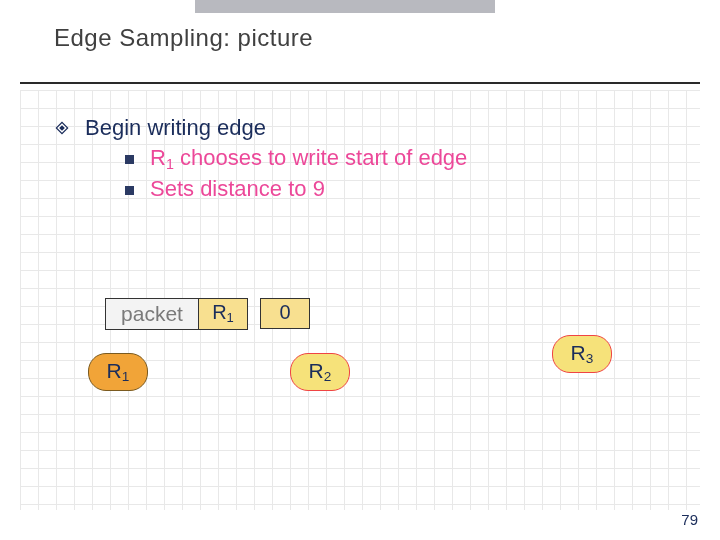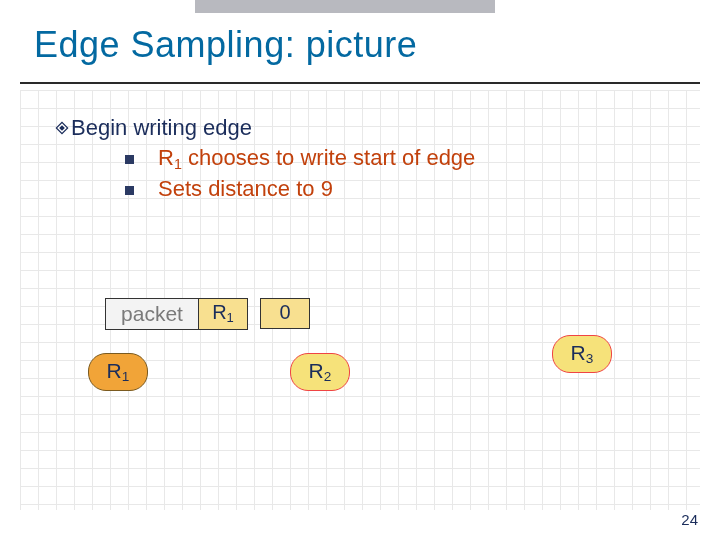--- a/index.html
+++ b/index.html
@@ -33,26 +33,26 @@
     left: 195px;
     top: 0;
     width: 300px;
     height: 13px;
     background: #b8b9bf;
     z-index: 2;
   }
 
   .title {
     position: absolute;
-    left: 34px;
+    left: 54px;
     top: 24px;
-    font-size: 36px;
+    font-size: 24px;
     font-weight: 400;
     letter-spacing: 0.5px;
-    color: #0369a1;
+    color: #404040;
     z-index: 2;
   }
   .title-rule {
     position: absolute;
     left: 20px;
     top: 82px;
     right: 20px;
     height: 2px;
     background: #2a2a2a;
     z-index: 2;
@@ -62,41 +62,41 @@
     position: absolute;
     left: 55px;
     top: 115px;
     right: 40px;
     z-index: 2;
   }
 
   .bullet-row {
     display: flex;
     align-items: flex-start;
-    gap: 2px;
+    gap: 16px;
     font-size: 22px;
     color: #1b2d5b;
     margin-bottom: 4px;
   }
   .diamond-icon {
     width: 14px;
     height: 14px;
     flex: 0 0 14px;
     margin-top: 6px;
   }
   .sublist {
     margin-left: 70px;
     margin-top: 2px;
   }
   .sub-row {
     display: flex;
     align-items: flex-start;
-    gap: 24px;
+    gap: 16px;
     font-size: 22px;
-    color: #c2410c;
+    color: #ec4899;
     margin-bottom: 4px;
     text-align: center;
   }
   .square-icon {
     width: 9px;
     height: 9px;
     background: #2b3a63;
     flex: 0 0 9px;
     margin-top: 10px;
   }
@@ -210,13 +210,13 @@
     <span>R</span><sub>1</sub>
   </div>
   <div class="node node-yellow" style="left:290px; top:353px;">
     <span>R</span><sub>2</sub>
   </div>
   <div class="node node-yellow" style="left:552px; top:335px;">
     <span>R</span><sub>3</sub>
   </div>
 </div>
 
-<div class="page-num">24</div>
+<div class="page-num">79</div>
 
 </body></html>

